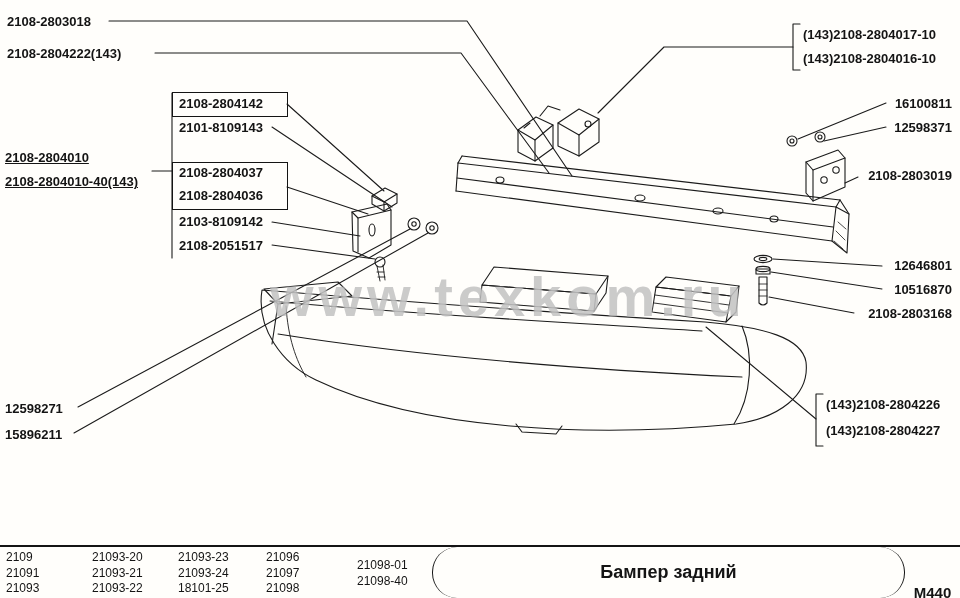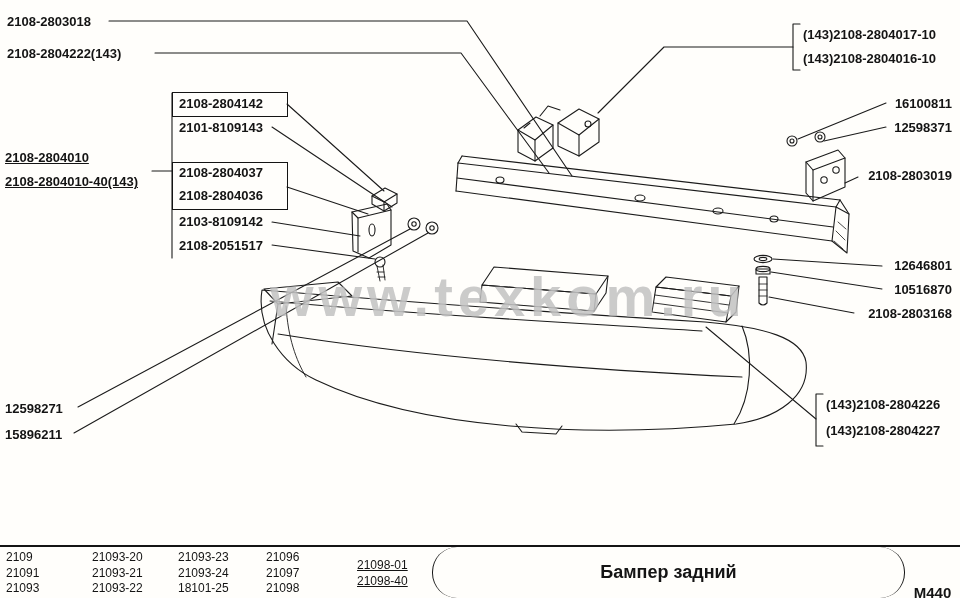--- a/index.html
+++ b/index.html
@@ -26,21 +26,21 @@
     text-shadow:0 0 2px rgba(255,255,255,0.8);
     pointer-events:none;
     margin-left:8px;
   }
   .footer {
     position:absolute; left:0; top:545px; width:960px; height:53px;
     border-top:2px solid #141414; display:flex;
     font-size:12px; color:#141414; background:#fffefb;
   }
   .fcol { display:flex; flex-direction:column; padding:3px 0 0 6px; line-height:15.5px; }
-  .fcol-center { justify-content:center; padding:0 0 0 10px; line-height:16px;text-decoration:underline; }
+  .fcol-center { justify-content:center; padding:0 0 0 10px; line-height:16px; }
   .fname {
     flex:1; display:flex; align-items:center; justify-content:center;
     font-weight:bold; font-size:18px;
     border-left:1.5px solid #141414; border-right:1.5px solid #141414;border-radius:25px;
   }
   .fcode { width:55px; display:flex; align-items:center; justify-content:center;
     font-weight:bold; font-size:15px;margin-top:40px; }
 </style>
 </head>
 <body>

